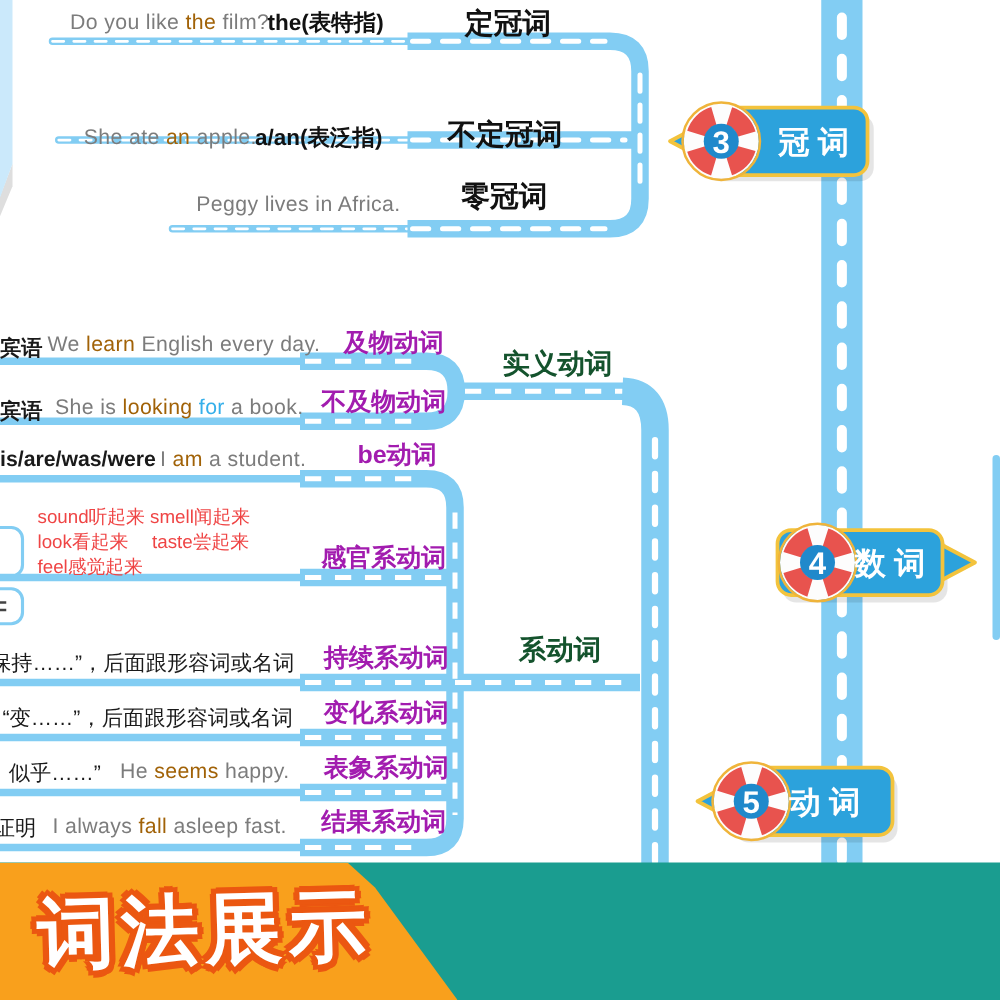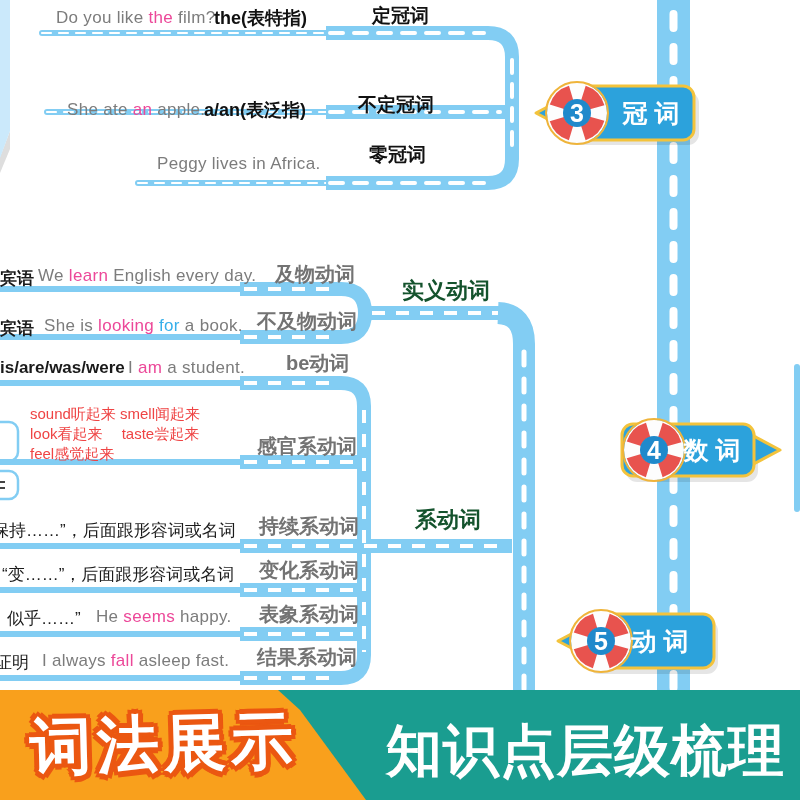--- a/index.html
+++ b/index.html
@@ -4,27 +4,27 @@
 <style>
   html,body{margin:0;padding:0;}
   body{
     width:800px;height:800px;position:relative;overflow:hidden;
     background:#ffffff;
     font-family:"Liberation Sans","DejaVu Sans",sans-serif;
   }
   #roads{position:absolute;left:0;top:0;z-index:1;}
   .t{position:absolute;white-space:nowrap;z-index:3;}
   .sent{font-size:17px;color:#7c7c7c;letter-spacing:.3px;}
-  .sent .red{color:#ec4899;}
+  .sent .red{color:#a16207;}
   .sent .blue{color:#35afea;}
   .pref{font-size:17px;color:#1a1a1a;font-weight:bold;}
   .kw{font-size:18px;color:#111;font-weight:bold;}
-  .lbl{font-size:20px;color:#737373;font-weight:bold;}
+  .lbl{font-size:20px;color:#a21caf;font-weight:bold;}
   .biglbl{font-size:22px;color:#14532d;font-weight:bold;}
-  .alabel{font-size:19px;color:#111;font-weight:bold;}
+  .alabel{font-size:23px;color:#111;font-weight:bold;}
   .sens{font-size:15px;color:#ef4444;line-height:20px;}
   .cjk{font-size:17px;color:#1a1a1a;}
 
   
   .banner{position:absolute;left:0;top:690px;width:800px;height:110px;z-index:5;}
   .banner-teal{position:absolute;left:0;top:0;width:800px;height:110px;background:#1a9d90;}
   .banner-orange{
     position:absolute;left:0;top:0;width:372px;height:110px;background:#f9a01c;
     clip-path:polygon(0 0,278px 0,300px 20px,366px 110px,0 110px);
   }
@@ -177,14 +177,13 @@
 <div class="t lbl" style="left:259px;top:601px;">表象系动词</div>
 
 <div class="t cjk" style="left:-5px;top:651px;">证明</div>
 <div class="t sent" style="left:42px;top:651px;"><span>I always </span><span class="red">fall</span><span> asleep fast.</span></div>
 <div class="t lbl" style="left:257px;top:644px;">结果系动词</div>
 
 <div class="banner">
   <div class="banner-teal"></div>
   <div class="banner-orange"></div>
   <div class="banner-left-title">词法展示</div>
-  <div class="banner-right-title">知识点层级梳理</div>
 </div>
 
 </body></html>

